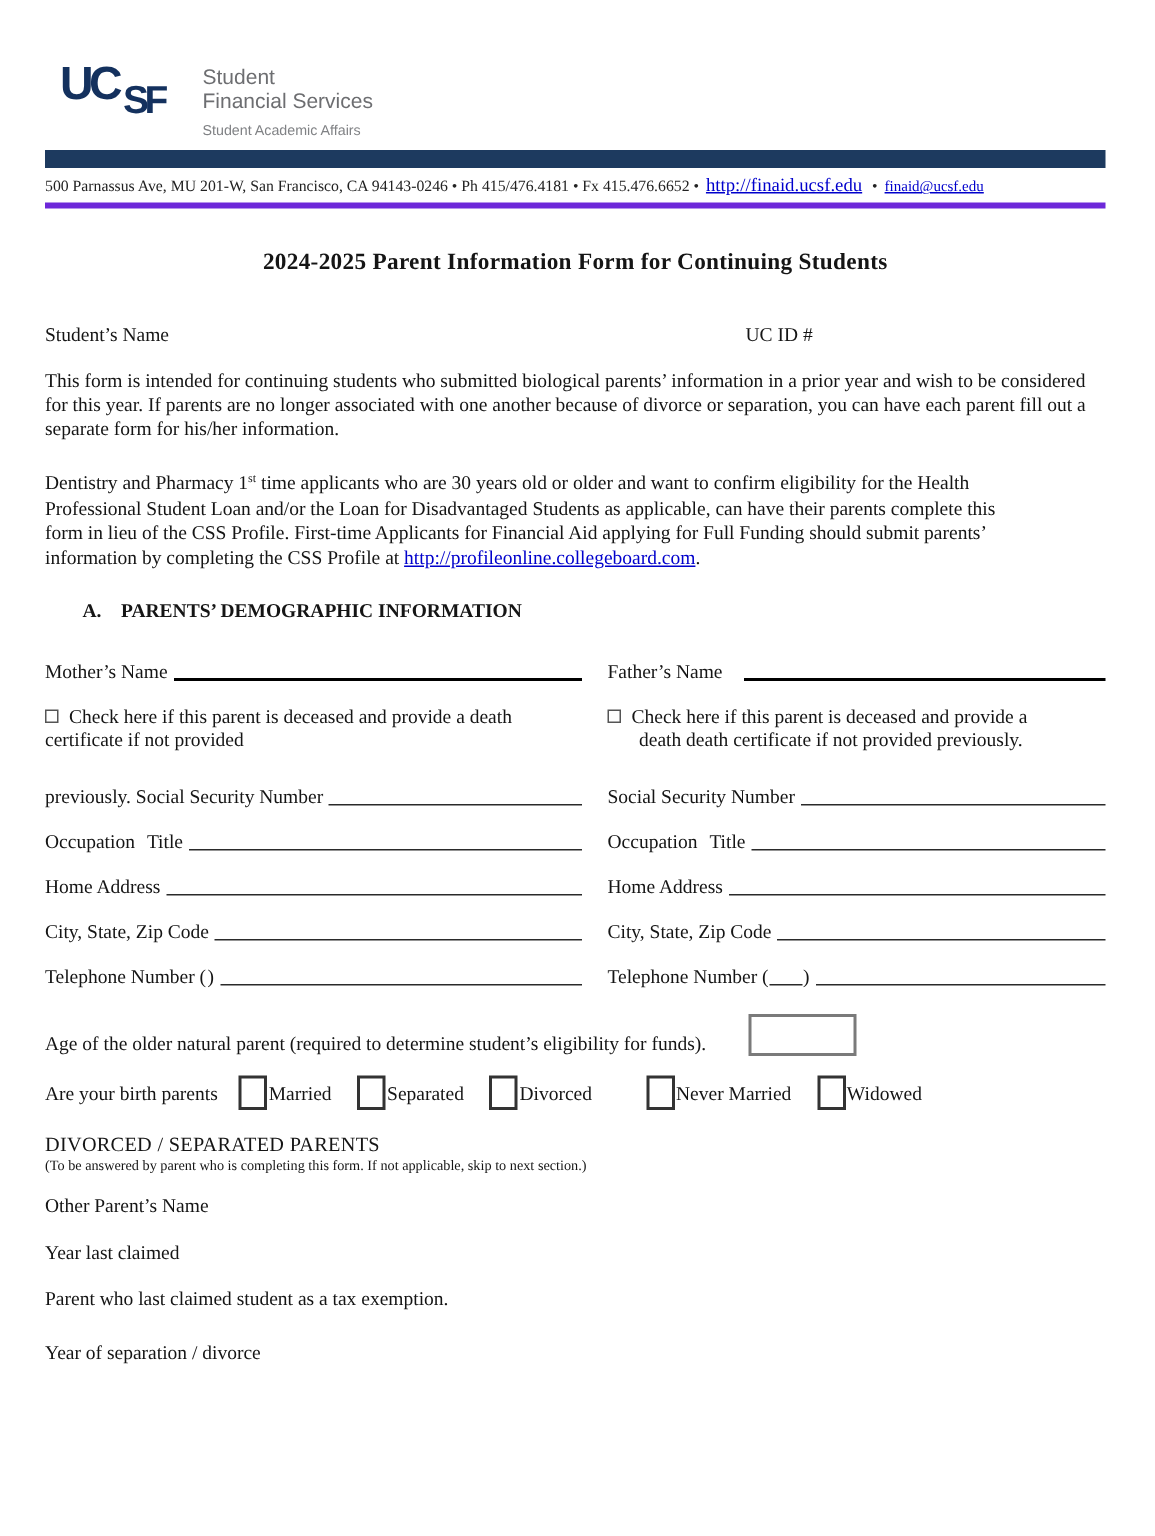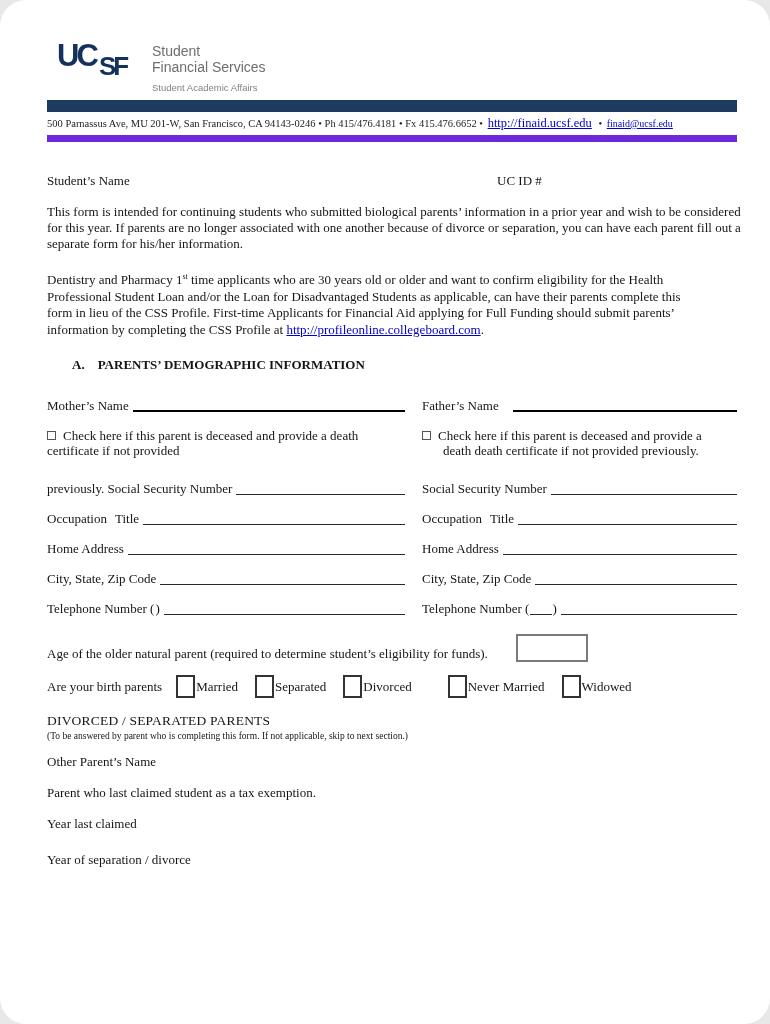--- a/index.html
+++ b/index.html
@@ -1,31 +1,31 @@
 <!DOCTYPE html>
 <html><head>
 <meta charset="utf-8">
 <style>
   * { margin:0; padding:0; box-sizing:border-box; }
   html,body { background:#e8e8e8; }
   .page {
     width:770px; height:1024px; margin:0 auto; background:#ffffff;
     font-family:"Liberation Serif", serif; font-size:13px; color:#151515;
-    padding:38px 33px 0 47px; position:relative; overflow:hidden;border-radius:26px;
+    padding:38px 33px 0 30px; position:relative; overflow:hidden;
   }
   
   .logo-row { display:flex; align-items:flex-start; gap:15px; margin-left:10px; height:58px; }
   .ucsf-logo { position:relative; width:80px; height:56px; font-family:"Liberation Sans", sans-serif; font-weight:bold; color:#14315e; }
   .ucsf-logo .uc { position:absolute; top:0; left:0; font-size:31px; letter-spacing:-3px; }
   .ucsf-logo .sf { position:absolute; top:13px; left:42px; font-size:26px; letter-spacing:-3px; }
   .logo-text { padding-top:5px; color:#6d6e71; font-family:"Liberation Sans", sans-serif; }
   .logo-text .lt1 { font-size:14px; line-height:16px; font-weight:400; }
   .logo-text .lt2 { font-size:9.5px; margin-top:7px; color:#808285; }
   .navy-bar { height:12px; background:#1d3a5f; margin-top:4px; }
-  .address { font-size:10.5px; margin-top:4px; padding-bottom:4px; border-bottom:7px solid #6d28d9;
+  .address { font-size:10.5px; margin-top:4px; padding-bottom:4px; border-bottom:4px solid #6d28d9;
              white-space:nowrap; color:#222;font-family:Liberation Serif, serif; }
   .address .sep { margin:0 2px; }
   a.link { color:#0000cc; text-decoration:underline; cursor:pointer; }
   .address a.web { font-size:12.5px; }
   .address a.mail { font-size:10px; }
   
   .doc-title { text-align:center; font-size:15.5px; font-weight:bold; margin-top:27px; letter-spacing:.2px; }
   
   .frow { display:flex; align-items:center; }
   .lbl { white-space:nowrap; }
@@ -87,20 +87,21 @@
     </div>
   </div>
   <div class="navy-bar"></div>
   <div class="address">
     <span>500 Parnassus Ave, MU 201-W, San Francisco, CA 94143-0246 • Ph 415/476.4181 • Fx 415.476.6652 •</span>
     <a class="link web sep">http://finaid.ucsf.edu</a>
     <span class="sep">•</span>
     <a class="link mail">finaid@ucsf.edu</a>
   </div>
 
+  <div class="doc-title">2024-2025 Parent Information Form for Continuing Students</div>
 
   <div class="student-row">
     <div class="left">
       <span class="lbl">Student’s Name</span>
       <span class="line fix w293"></span>
     </div>
     <div class="right">
       <span class="lbl">UC ID #</span>
       <span class="line bold fix w145"></span>
     </div>
@@ -217,25 +218,25 @@
   </div>
 
   <div class="div-head">DIVORCED / SEPARATED PARENTS</div>
   <div class="div-note">(To be answered by parent who is completing this form. If not applicable, skip to next section.)</div>
 
   <div class="b-row mt12">
     <span class="lbl">Other Parent’s Name</span>
     <span class="line med fix w233" style="margin-left:7px"></span>
   </div>
   <div class="b-row mt14">
+    <span class="lbl">Year last claimed</span>
+    <span class="line med fix w138" style="margin-left:6px"></span>
+  </div>
+  <div class="b-row mt14">
     <span class="lbl">Parent who last claimed student as a tax exemption.</span>
     <span class="line fix w212" style="margin-left:6px"></span>
-  </div>
-  <div class="b-row mt14">
-    <span class="lbl">Year last claimed</span>
-    <span class="line med fix w138" style="margin-left:6px"></span>
   </div>
   <div class="b-row mt19">
     <span class="lbl">Year of separation / divorce</span>
     <span class="line med fix w126" style="margin-left:6px"></span>
   </div>
 
 </div>
 
 </body></html>

